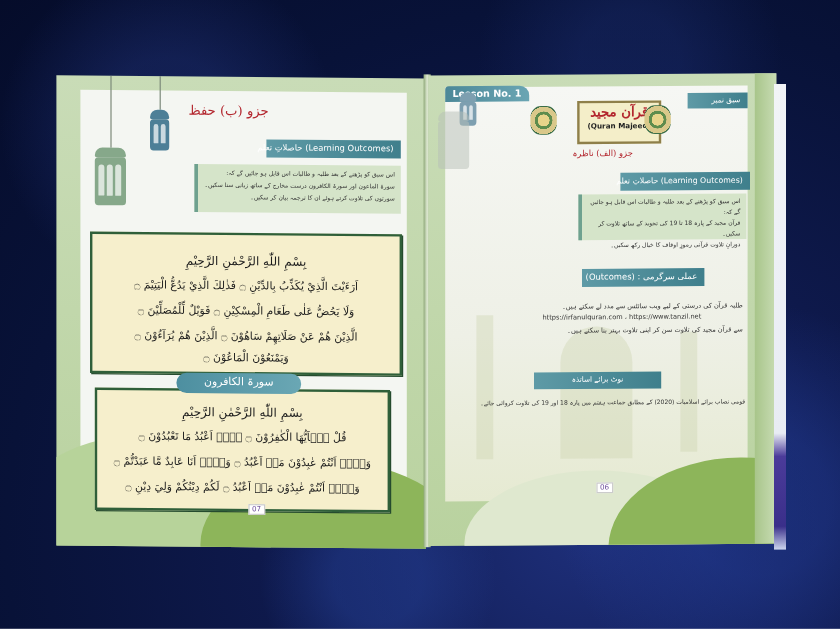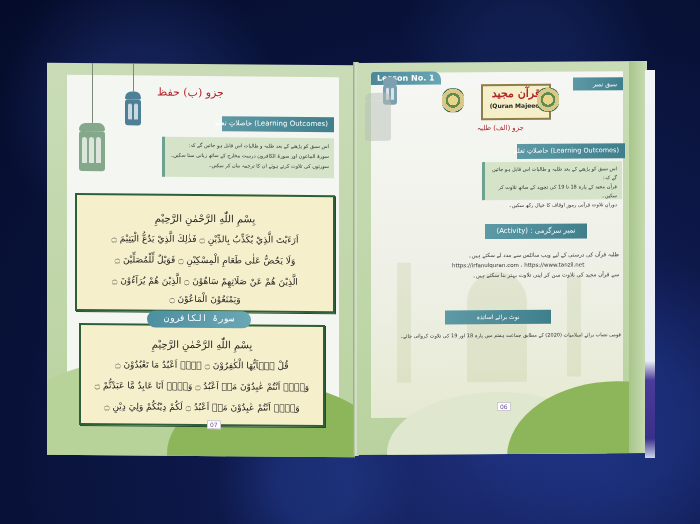--- a/index.html
+++ b/index.html
@@ -144,21 +144,21 @@
       <div class="ayah" style="font-size:9px;">الَّذِيْنَ هُمْ عَنْ صَلَاتِهِمْ سَاهُوْنَ ۝ الَّذِيْنَ هُمْ يُرَآءُوْنَ ۝</div>
       <div class="ayah" style="font-size:9px; line-height:14px;">وَيَمْنَعُوْنَ الْمَاعُوْنَ ۝</div>
     </div>
 
     <div class="quran-box" style="left:32px; top:260px; width:246px; height:102px; padding-top:8px;">
       <div class="ayah">بِسْمِ اللّٰهِ الرَّحْمٰنِ الرَّحِيْمِ</div>
       <div class="ayah" style="font-size:9px;">قُلْ يٰۤاَيُّهَا الْكٰفِرُوْنَ ۝ لَاۤ اَعْبُدُ مَا تَعْبُدُوْنَ ۝</div>
       <div class="ayah" style="font-size:9px;">وَلَاۤ اَنْتُمْ عٰبِدُوْنَ مَاۤ اَعْبُدُ ۝ وَلَاۤ اَنَا عَابِدٌ مَّا عَبَدْتُّمْ ۝</div>
       <div class="ayah" style="font-size:9px;">وَلَاۤ اَنْتُمْ عٰبِدُوْنَ مَاۤ اَعْبُدُ ۝ لَكُمْ دِيْنُكُمْ وَلِيَ دِيْنِ ۝</div>
     </div>
-    <div class="pill" style="left:100px; top:247px; width:104px;font-family:Liberation Mono, monospace;">سورۃ الکافرون</div>
+    <div class="pill" style="left:100px; top:247px; width:104px;">سورۃ الکافرون</div>
 
     <div class="page-num" style="left:160px; top:356px;">07</div>
   </div>
 
   <div class="gutter"></div>
 
   <div class="page right">
     <div class="sheet"></div>
 
     <div class="mosque" style="left:40px; top:200px; width:14px; height:120px;"></div>
@@ -185,31 +185,31 @@
       <div class="body" style="height:40px; background:#b8c0b8;"></div>
     </div>
 
     <div class="orn" style="left:85px; top:26px;"></div>
     <div class="frame-title" style="left:124px; top:22px; width:70px; height:36px;">
       <div style="color:#b3262e; font-family:'DejaVu Serif',serif; font-size:11px; font-weight:bold; line-height:16px;">قرآن مجید</div>
       <div style="font-size:6px; font-weight:bold; color:#222;">(Quran Majeed)</div>
     </div>
     <div class="orn" style="left:180px; top:26px;"></div>
 
-    <div class="title-red" style="left:120px; top:62px; font-size:7px;">جزو (الف) طلبہ</div>
+    <div class="title-red" style="left:120px; top:62px; font-size:7px;">جزو (الف) ناظرہ</div>
 
     <div class="teal-bar" style="left:160px; top:82px; width:108px; direction:rtl; font-size:6.5px;">(Learning Outcomes) حاصلاتِ تعلم</div>
 
     <div class="box-green" style="left:125px; top:100px; width:140px; height:38px; font-size:5px; line-height:9px;">
       <div>اس سبق کو پڑھنے کے بعد طلبہ و طالبات اس قابل ہو جائیں گے کہ:</div>
       <div>قرآن مجید کے پارہ 18 تا 19 کی تجوید کے ساتھ تلاوت کر سکیں۔</div>
       <div>دورانِ تلاوت قرآنی رموزِ اوقاف کا خیال رکھ سکیں۔</div>
     </div>
 
-    <div class="teal-bar" style="left:128px; top:162px; width:102px; direction:rtl; font-size:7px; text-align:center;">نمبر سرگرمی : (Activity)</div>
+    <div class="teal-bar" style="left:128px; top:162px; width:102px; direction:rtl; font-size:7px; text-align:center;">عملی سرگرمی : (Outcomes)</div>
 
     <div class="tiny" style="right:28px; top:190px;">طلبہ قرآن کی درستی کے لیے ویب سائٹس سے مدد لے سکتے ہیں۔</div>
     <div class="tiny url" style="left:95px; top:200px; color:#333;">https://irfanulquran.com ، https://www.tanzil.net</div>
     <div class="tiny" style="right:28px; top:210px;">سے قرآن مجید کی تلاوت سن کر اپنی تلاوت بہتر بنا سکتے ہیں۔</div>
 
     <div class="teal-bar" style="left:88px; top:248px; width:106px; height:14px; direction:rtl; font-size:6px; text-align:center; line-height:14px;">نوٹ برائے اساتذہ</div>
 
     <div class="tiny" style="right:26px; top:270px; font-size:5px;">قومی نصاب برائے اسلامیات (2020) کے مطابق جماعت ہفتم میں پارہ 18 اور 19 کی تلاوت کروائی جائے۔</div>
 
     <div class="page-num" style="left:140px; top:340px;">06</div>

